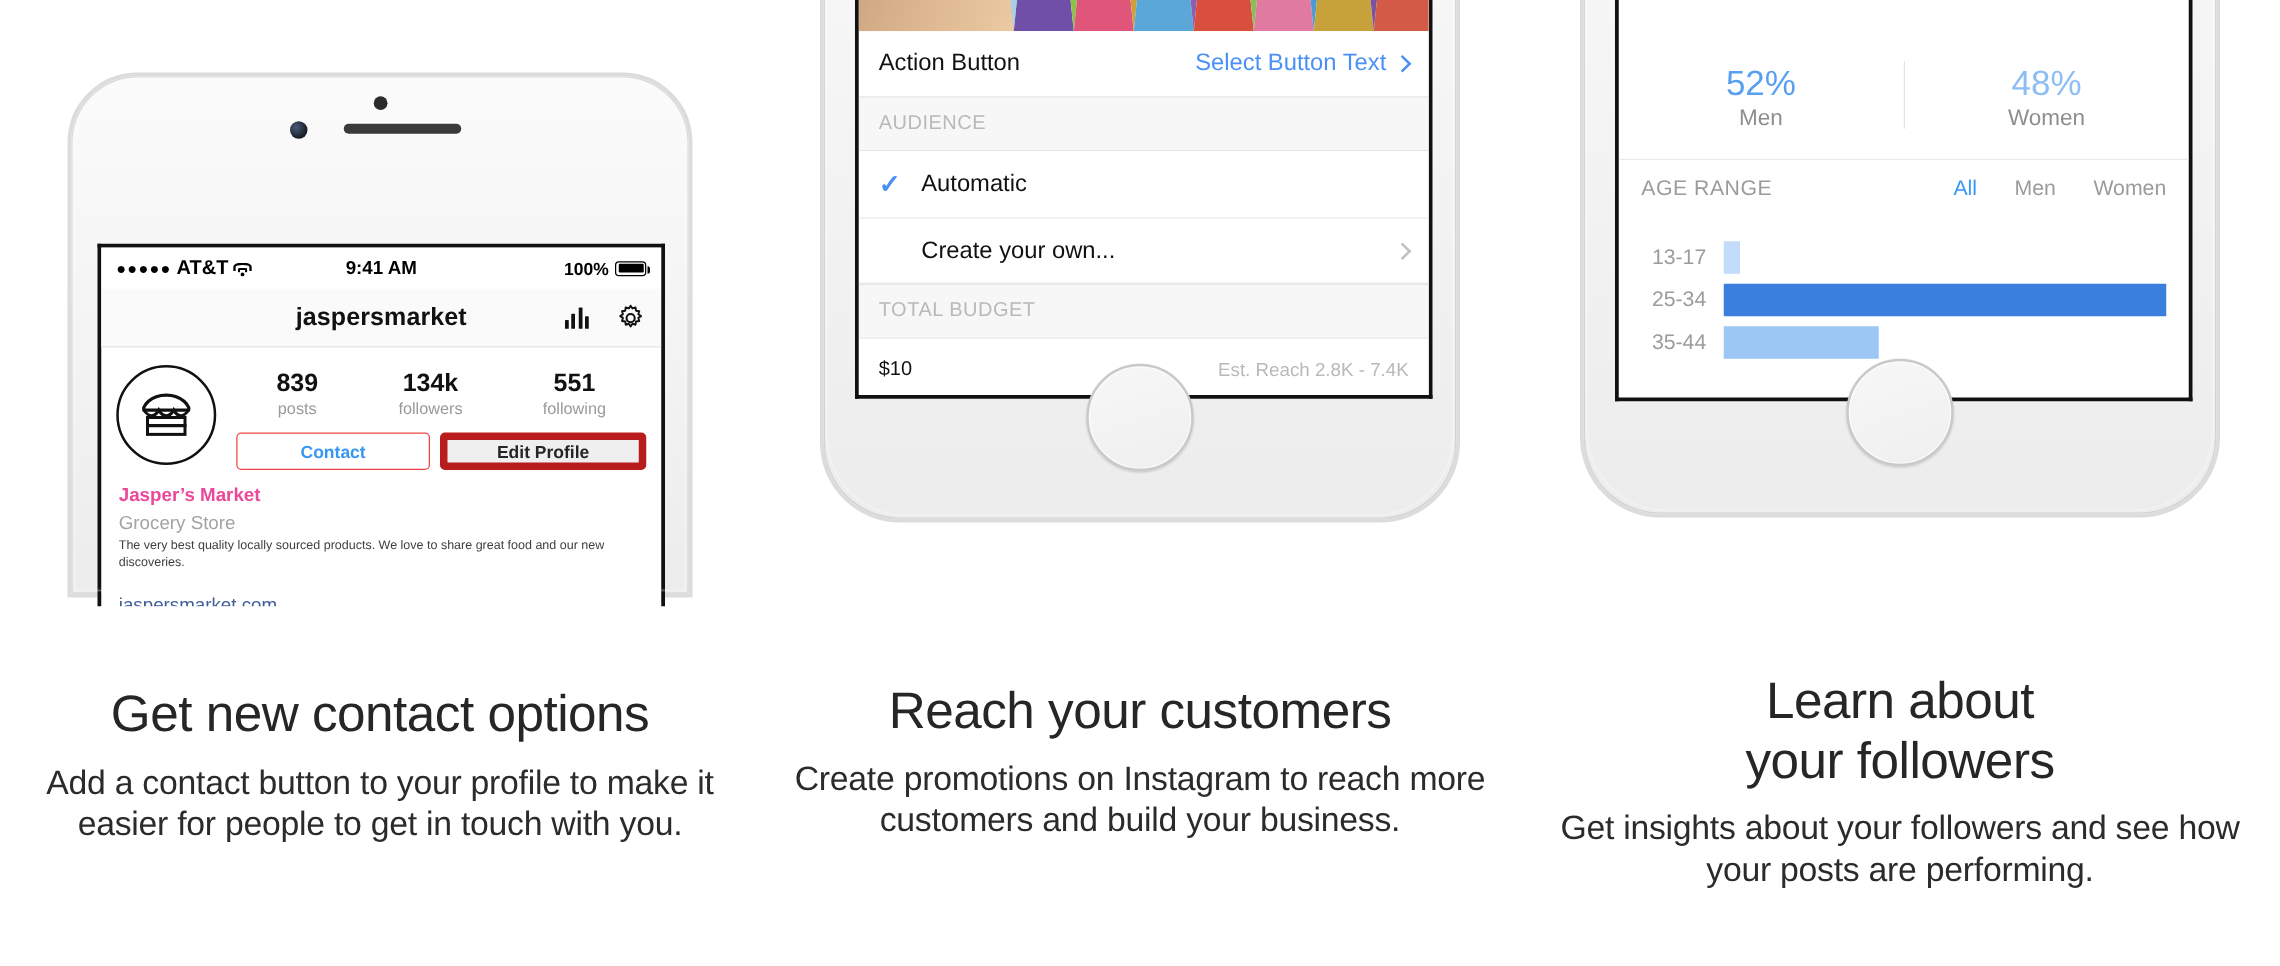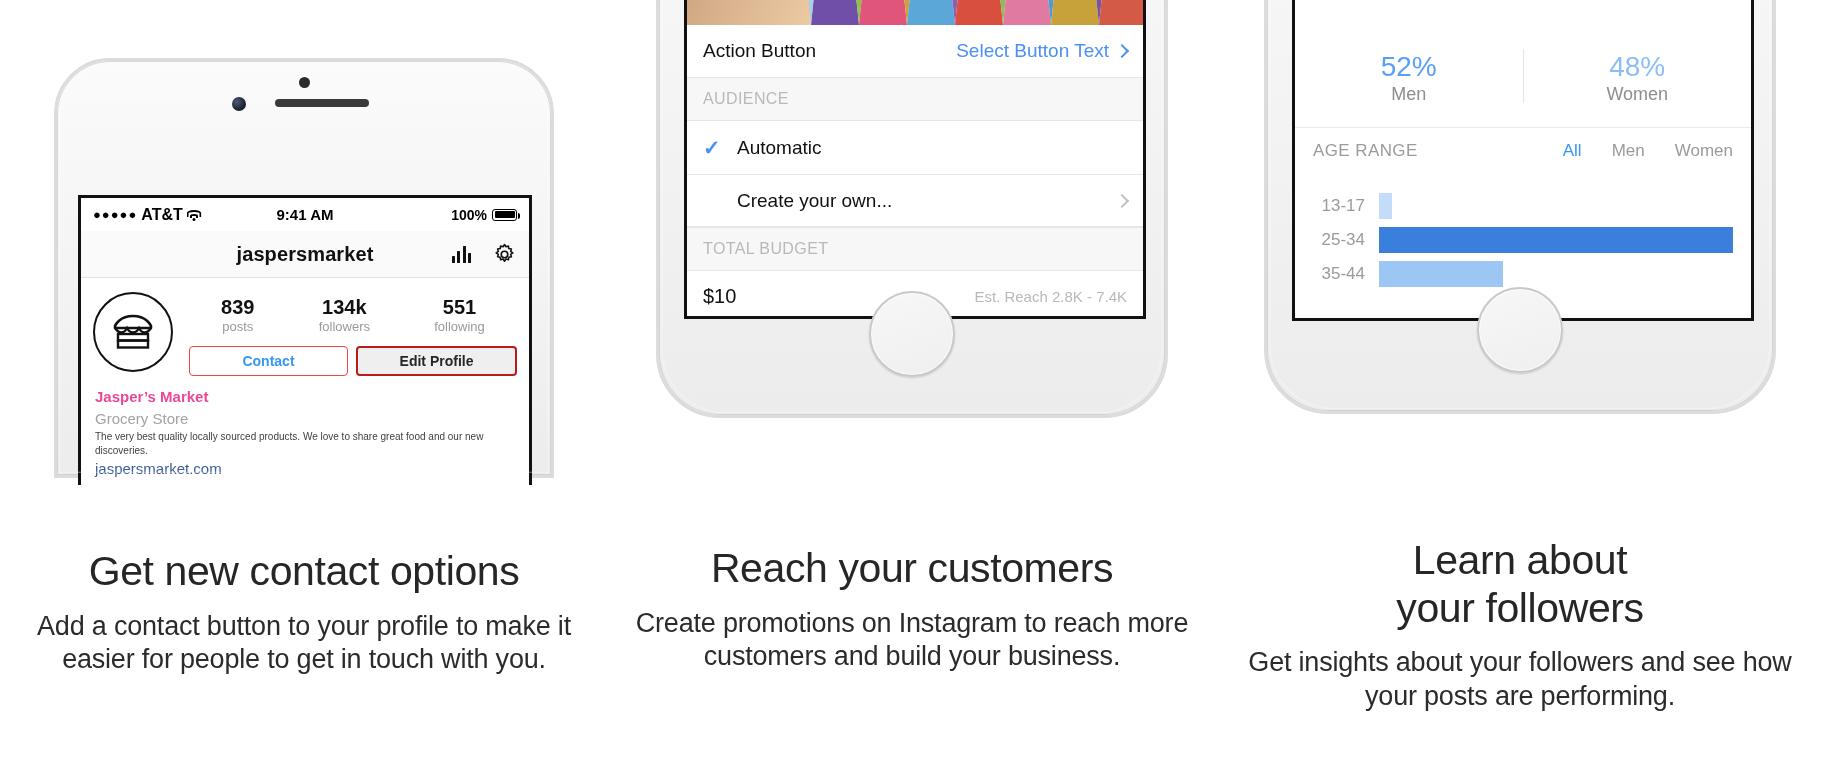--- a/index.html
+++ b/index.html
@@ -135,27 +135,27 @@
   .stat { text-align: center; }
   .stat .num { font-size: 20px; font-weight: bold; color: #111; line-height: 1.15; }
   .stat .lbl { font-size: 13px; color: #9a9a9a; }
   .profile-btns { display: flex; gap: 8px; margin-top: 12px; }
   .btn {
     flex: 1; height: 30px; border-radius: 4px;
     display: flex; align-items: center; justify-content: center;
     font-size: 14px; font-weight: bold;
   }
   .btn-contact { border: 1px solid #ef4444; color: #3897f0; background: #fff; }
-  .btn-edit { border: 2px solid #b91c1c; background: #efefef; color: #262626; }
+  .btn-edit { border: 6px solid #b91c1c; background: #efefef; color: #262626; }
 
   .bio { padding: 10px 14px 0 14px; }
   .bio .name { font-size: 15px; font-weight: bold; color: #ec4899; line-height: 1.45; }
   .bio .cat { font-size: 15px; color: #a3a3a3; line-height: 1.4; }
   .bio .desc { font-size: 10px; color: #3f3f3f; line-height: 1.38; margin-top: 1px; }
-  .bio .link { font-size: 15px; color: #3c5d98; margin-top: 3px; }
+  .bio .link { font-size: 15px; color: #3c5d98; margin-top: 19px; }
 
   
   .p2 { top: -212px; width: 512px; height: 630px; border-radius: 0 0 64px 64px; }
   .p2 .screen {
     left: 25px; top: 0; width: 462px; height: 528px;
     border-top: none;
   }
   .p2 .home-btn { bottom: 38px; }
 
   .promo-photo { height: 234px; background: #fff; position: relative; overflow: hidden; }
@@ -180,21 +180,21 @@
     background: #f7f7f7; color: #b9b9b9; font-size: 16px; letter-spacing: 0.4px;
     border-top: 1px solid #e6e6e6; border-bottom: 1px solid #e6e6e6;
   }
   .check-row { display: flex; align-items: center; height: 54px; padding: 0 16px;
     border-bottom: 1px solid #e6e6e6; background: #fff; }
   .check-mark { width: 26px; color: #4a90f5; font-size: 21px; font-weight: bold; }
   .check-row .txt { font-size: 19px; color: #111; padding-left: 8px; }
   .indent-row { padding-left: 50px; }
   .budget-row { display: flex; align-items: center; justify-content: space-between;
     height: 50px; padding: 0 16px; background: #fff; }
-  .budget-amt { font-size: 20px; color: #111; }
+  .budget-amt { font-size: 16px; color: #111; }
   .budget-est { font-size: 15px; color: #b9b9b9; }
 
   
   .p3 { top: -238px; width: 512px; height: 652px; border-radius: 0 0 64px 64px; }
   .p3 .screen {
     left: 25px; top: 0; width: 462px; height: 556px;
     border-top: none;
   }
   .p3 .home-btn { bottom: 38px; }
 

